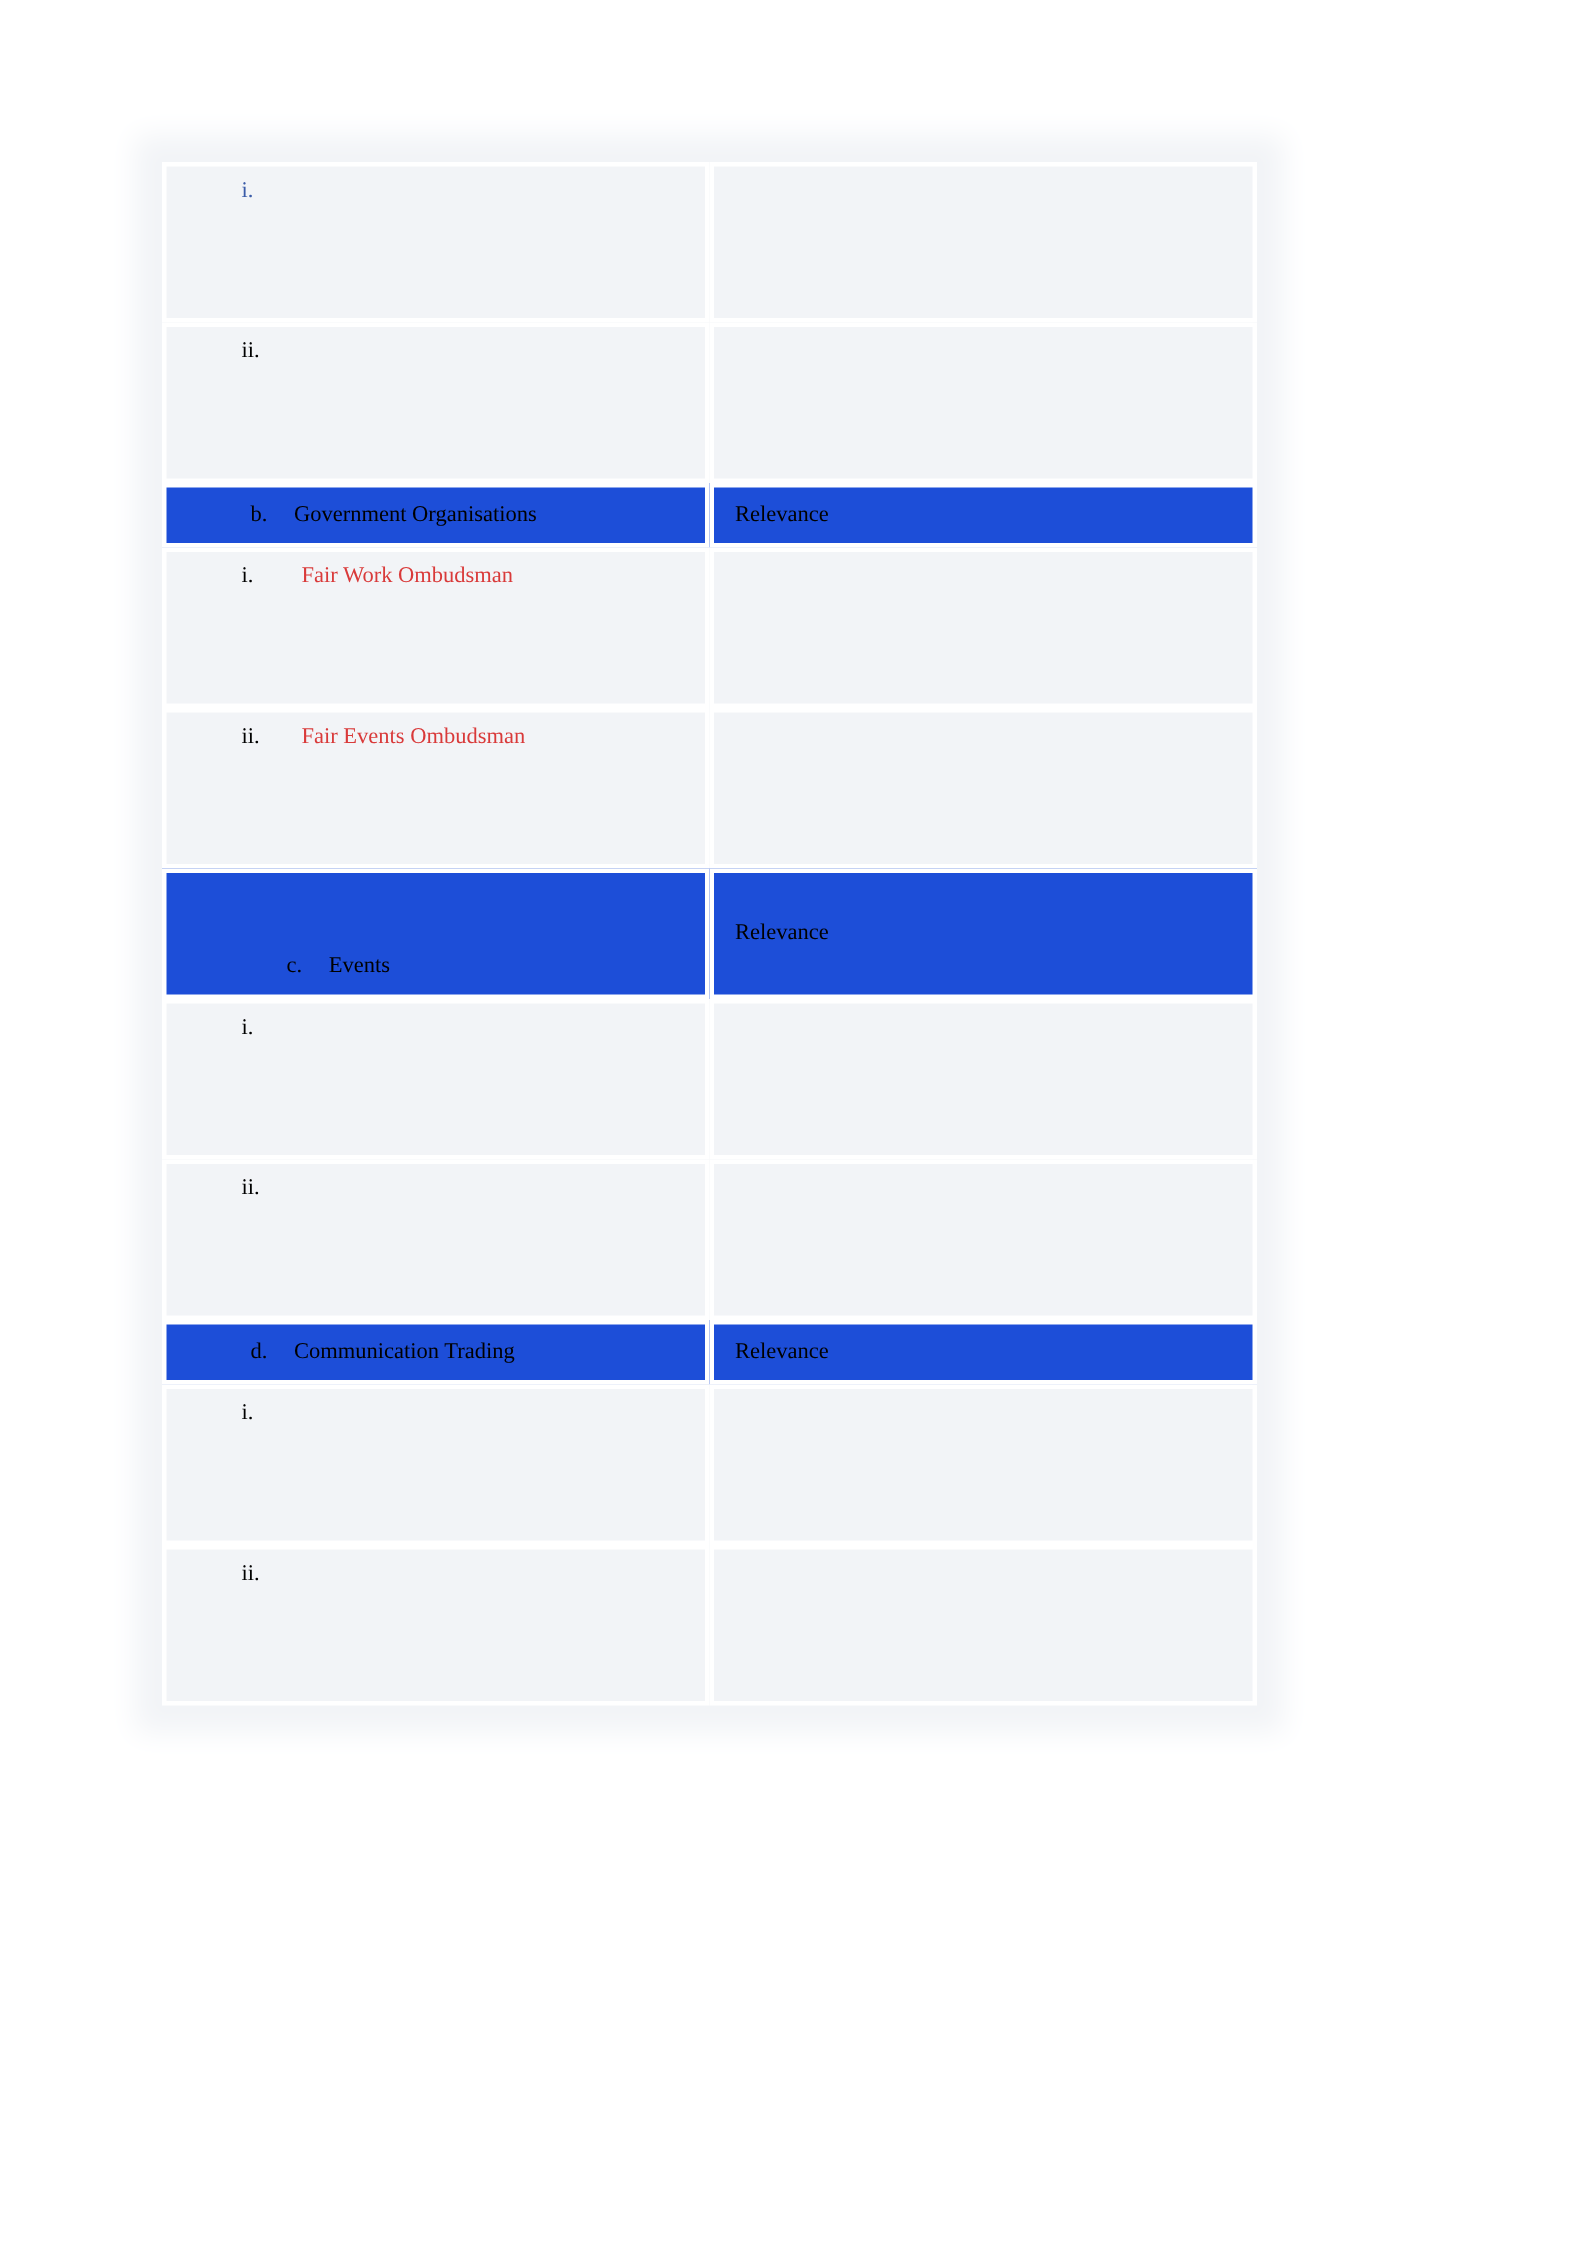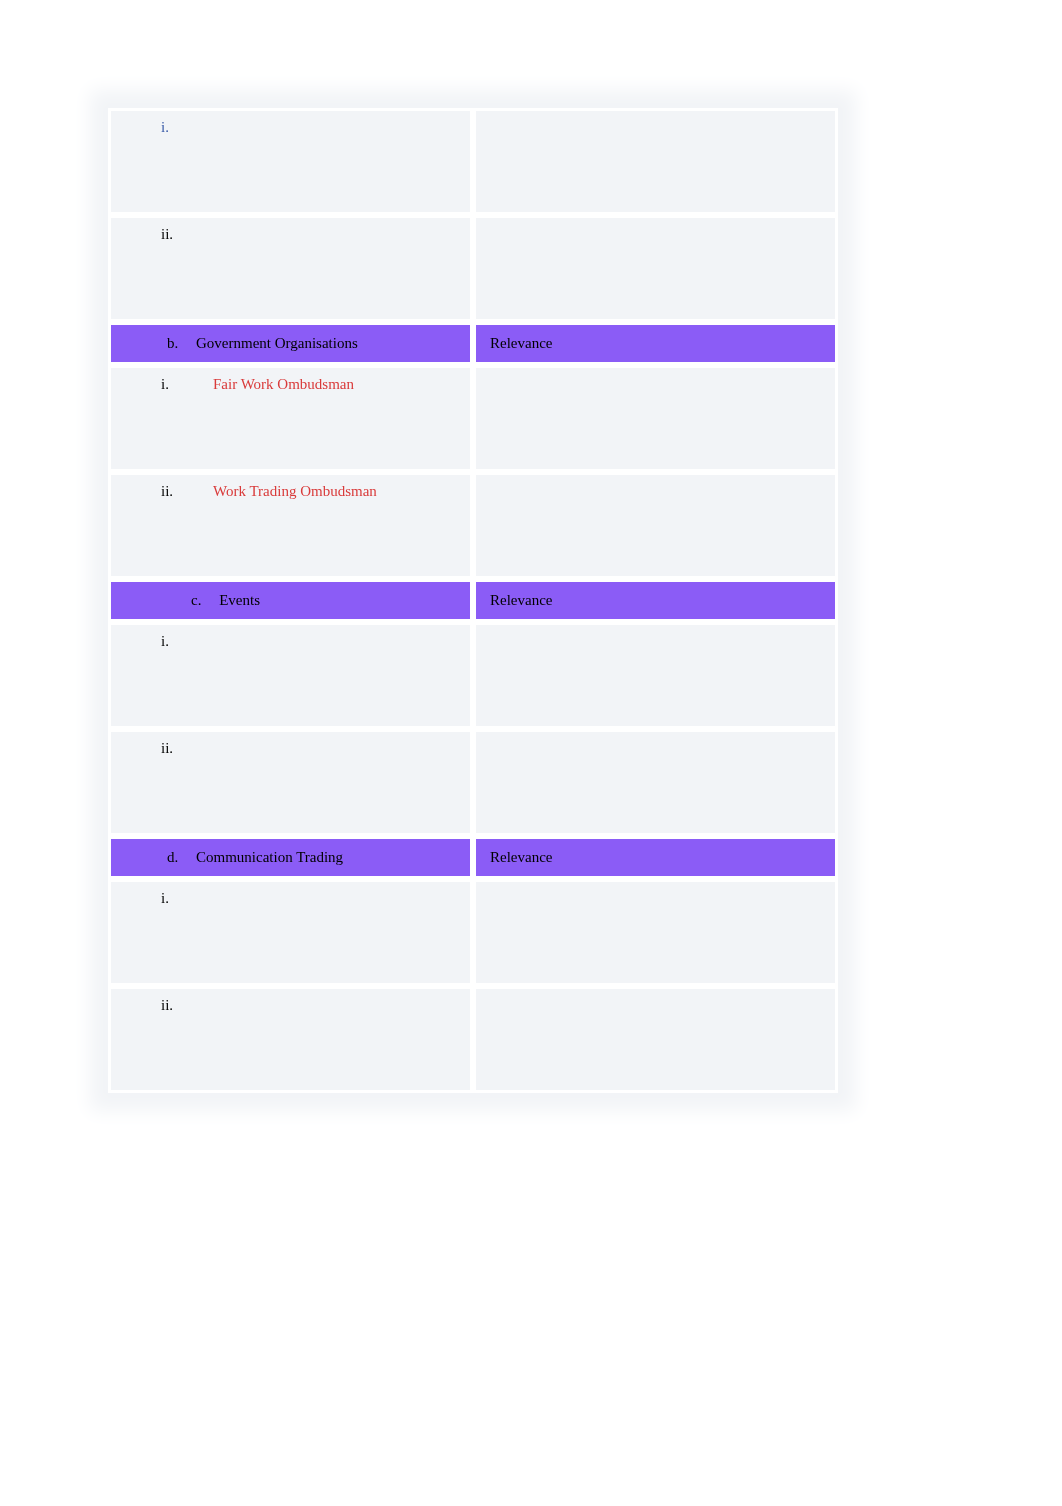--- a/index.html
+++ b/index.html
@@ -39,21 +39,21 @@
     }
     
     .content-cell {
       width: 50%;
       background: #f2f4f7;
       padding: 8px 14px;
       height: 107px;
     }
     
     .header-cell {
-      background: #8b5cf6;
+      background: #1d4ed8;
       padding: 10px 14px;
       height: 42px;
       vertical-align: middle;
     }
     
     .relevance-header {
     }
     
     .roman-numeral {
       display: inline-block;
@@ -76,29 +76,30 @@
     .indent-small {
       padding-left: 36px;
     }
     
     .indent-medium {
       padding-left: 42px;
     }
     
     .indent-large {
       padding-left: 66px;
+      margin-top: 44px;
     }
     
     .item-content {
       display: flex;
       align-items: flex-start;
     }
     
     .item-text {
-      margin-left: 30px;
+      margin-left: 18px;
     }
   </style>
 </head>
 <body>
 
 <div class="table-container">
   <table>
     <tbody>
 
       <tr>
@@ -136,21 +137,21 @@
             <span class="roman-numeral">i.</span>
             <span class="item-text red-text">Fair Work Ombudsman</span>
           </div>
         </td>
         <td class="content-cell"></td>
       </tr>
       <tr>
         <td class="content-cell">
           <div class="item-content indent-small">
             <span class="roman-numeral">ii.</span>
-            <span class="item-text red-text">Work Trading Ombudsman</span>
+            <span class="item-text red-text">Fair Events Ombudsman</span>
           </div>
         </td>
         <td class="content-cell"></td>
       </tr>
 
       <tr>
         <td class="header-cell">
           <div class="indent-large">
             <span class="letter-label">c.</span>
             <span>Events</span>

